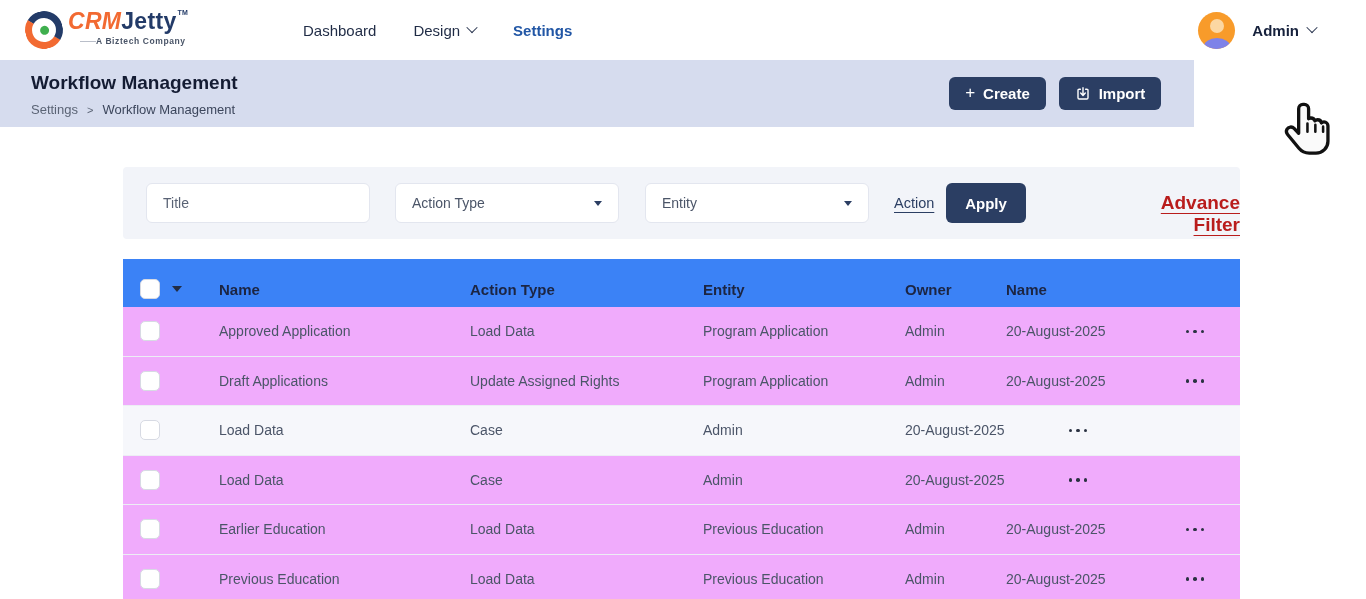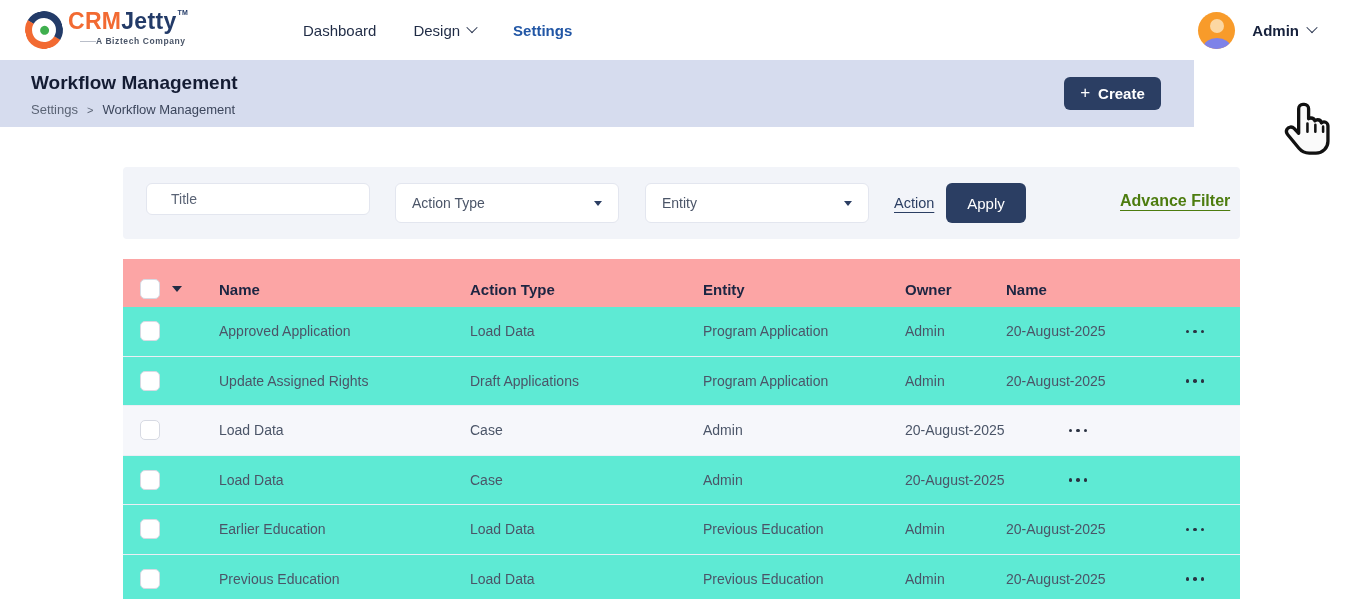--- a/index.html
+++ b/index.html
@@ -13,21 +13,21 @@
   .navbar { position:absolute; left:0; top:0; width:1366px; height:60px; background:#ffffff; }
   .brand { position:absolute; left:25px; top:9px; display:flex; align-items:flex-start; }
   .logo-mark {
     width:38px; height:38px; border-radius:50%; margin-top:2px;
     border:7px solid #f26a32; border-top-color:#233b68; border-right-color:#233b68;
     transform:rotate(-14deg); position:relative; flex:0 0 auto;
   }
   .logo-dot { position:absolute; inset:0; margin:auto; width:9px; height:9px; border-radius:50%; background:#3faf4e; }
   .brand-text { margin-left:5px; line-height:1; }
   .brand-word { font-size:23px; font-weight:800; letter-spacing:.3px; }
-  .brand-crm { color:#f26a32; }
+  .brand-crm { color:#f26a32;font-style:italic; }
   .brand-jetty { color:#233b68; }
   .brand-tm { font-size:7px; font-weight:700; color:#233b68; vertical-align:14px; margin-left:1px; }
   .brand-tagline { display:flex; align-items:center; gap:0; margin-top:4px; padding-left:12px; }
   .brand-tagline .tg-line { width:16px; height:1px; background:#b9bec9; }
   .brand-tagline .tg-text { font-size:8.5px; letter-spacing:.6px; color:#4a5568; font-weight:600; }
 
   .nav-links { position:absolute; left:303px; top:0; height:60px; display:flex; align-items:center; gap:37px; }
   .nav-link { display:flex; align-items:center; gap:8px; font-size:15px; font-weight:500; color:#1f2b45; cursor:pointer; }
   .nav-link.active { font-weight:700; color:#2156a5; }
   .chevron { width:8px; height:8px; border-right:1.6px solid #2a3550; border-bottom:1.6px solid #2a3550; transform:rotate(45deg) translate(-1px,-1px); margin-top:-3px; }
@@ -54,47 +54,47 @@
   .btn-create { width:97px; }
   .btn-import { width:102px; }
   .plus-glyph { font-size:17px; font-weight:400; margin-top:-2px; }
 
   
   .hand-cursor { position:absolute; left:1282px; top:99px; width:56px; height:68px; z-index:50; pointer-events:none; }
 
   
   .filter-bar { position:absolute; left:123px; top:167px; width:1117px; height:72px; background:#f2f4f9; border-radius:4px; }
   .f-input {
-    position:absolute; top:16px; height:32px; width:224px; background:#ffffff;
-    border:1px solid #e3e6ef; border-radius:6px; padding:0 24px; font-size:14px;
+    position:absolute; top:16px; height:40px; width:224px; background:#ffffff;
+    border:1px solid #e3e6ef; border-radius:6px; padding:0 16px; font-size:14px;
     font-family:"Liberation Sans", sans-serif; color:#3c465c;
   }
   .f-input::placeholder { color:#5a6375; opacity:1; }
   .f-title { left:23px; }
   .f-select {
     position:absolute; top:16px; height:40px; width:224px; background:#ffffff;
     border:1px solid #e3e6ef; border-radius:6px; padding:0 16px; font-size:14px; color:#4b5568;
     display:flex; align-items:center; justify-content:space-between; cursor:pointer;
   }
   .f-action { left:272px; }
   .f-entity { left:522px; }
   .caret-down { width:0; height:0; border-left:4.5px solid transparent; border-right:4.5px solid transparent; border-top:5.5px solid #2b3e63; }
   .link-reset { position:absolute; left:771px; top:28px; font-size:14.5px; font-weight:500; color:#2b3e63; text-decoration:underline; text-underline-offset:4px; cursor:pointer; }
   .btn-apply {
     position:absolute; left:823px; top:16px; width:80px; height:40px; background:#2b3e63; color:#ffffff;
-    border:none; border-radius:6px; font-family:"Liberation Sans", sans-serif; font-size:15px; font-weight:400; cursor:pointer;
-  }
-  .link-advance { position:absolute; left:997px; top:25px; font-size:16px; font-weight:700; color:#4d7c0f; text-decoration:underline; text-underline-offset:4px; cursor:pointer; }
+    border:none; border-radius:6px; font-family:"Liberation Sans", sans-serif; font-size:15px; font-weight:700; cursor:pointer;
+  }
+  .link-advance { position:absolute; left:997px; top:25px; font-size:19px; font-weight:700; color:#b91c1c; text-decoration:underline; text-underline-offset:4px; cursor:pointer;text-align:right; }
 
   
   .tgrid { display:grid; grid-template-columns:96px 251px 233px 202px 101px 144px 1fr; align-items:center; }
-  .thead { position:absolute; left:123px; top:259px; width:1117px; height:60px; background:#fca5a5; }
+  .thead { position:absolute; left:123px; top:259px; width:1117px; height:60px; background:#3b82f6; }
   .thead .th { font-size:15px; font-weight:700; color:#1c2542; }
   .tbody { position:absolute; left:123px; top:307px; width:1117px; }
-  .trow { height:49.5px; border-bottom:1px solid #eceef4; background:#5eead4; }
+  .trow { height:49.5px; border-bottom:1px solid #eceef4; background:#f0abfc; }
   .trow.tinted { background:#f6f7fb; }
   .td { font-size:14px; color:#4b5568; }
   .c-check { padding-left:17px; display:flex; align-items:center; gap:12px; }
   .checkbox { width:20px; height:20px; background:#ffffff; border:1.5px solid #d7dae3; border-radius:5px; cursor:pointer; flex:0 0 auto; }
   .hdr-caret { width:0; height:0; border-left:5px solid transparent; border-right:5px solid transparent; border-top:6px solid #222c44; cursor:pointer; }
   .c-menu { display:flex; justify-content:center; }
   .dots { display:flex; gap:4px; background:none; border:none; cursor:pointer; padding:6px; }
   .dots i { width:3.5px; height:3.5px; border-radius:50%; background:#2a3242; }
 </style>
 </head>
@@ -144,20 +144,27 @@
   <div class="breadcrumb">
     <span class="bc-parent">Settings</span>
     <span class="bc-sep">&gt;</span>
     <span class="bc-current">Workflow Management</span>
   </div>
   <div class="band-buttons">
     <button class="btn-navy btn-create">
       <span class="plus-glyph">+</span>
       <span>Create</span>
     </button>
+    <button class="btn-navy btn-import">
+      <svg width="16" height="16" viewBox="0 0 16 16" fill="none" stroke="#ffffff" stroke-width="1.4" stroke-linecap="round" stroke-linejoin="round">
+        <path d="M5.4 3.2H4.2c-.7 0-1.2.5-1.2 1.2v7.4c0 .7.5 1.2 1.2 1.2h7.6c.7 0 1.2-.5 1.2-1.2V4.4c0-.7-.5-1.2-1.2-1.2h-1.2"></path>
+        <path d="M8 1.8v7.4M5.7 7l2.3 2.4L10.3 7"></path>
+      </svg>
+      <span>Import</span>
+    </button>
   </div>
 </section>
 
 <svg class="hand-cursor" viewBox="0 0 44 52">
   <path d="M16.5 3.5c-2 0-3.4 1.5-3.4 3.4v19.3l-3.6-3.8c-1.6-1.7-4.5-1.4-5.6.7-.7 1.3-.5 2.9.5 4.1l8.9 10.8c2 2.4 5 3.8 8.1 3.8h5.3c5.2 0 9.4-4.2 9.4-9.4v-12c0-1.7-1.4-3.1-3.1-3.1-.8 0-1.5.3-2 .8-.3-1.4-1.6-2.5-3.1-2.5-.8 0-1.6.3-2.1.8-.4-1.3-1.6-2.2-3-2.2-.7 0-1.4.2-1.9.6V6.9c0-1.9-1.5-3.4-3.4-3.4z" fill="#fafafa" stroke="#111111" stroke-width="2.6" stroke-linejoin="round"></path>
   <path d="M20 18.5v6.5M26.2 19.5v5.5M32.3 21v4" fill="none" stroke="#111111" stroke-width="2" stroke-linecap="round"></path>
 </svg>
 
 <section class="filter-bar">
   <input class="f-input f-title" type="text" placeholder="Title" style="">
@@ -204,22 +211,22 @@
           <i></i>
           <i></i>
         </button>
       </div>
   </div>
 
   <div class="trow tgrid">
     <div class="c-check">
         <span class="checkbox"></span>
       </div>
+    <div class="td">Draft Applications</div>
     <div class="td">Update Assigned Rights</div>
-    <div class="td">Draft Applications</div>
     <div class="td">Program Application</div>
     <div class="td">Admin</div>
     <div class="td">20-August-2025</div>
     <div class="c-menu">
         <button class="dots">
           <i></i>
           <i></i>
           <i></i>
         </button>
       </div>

